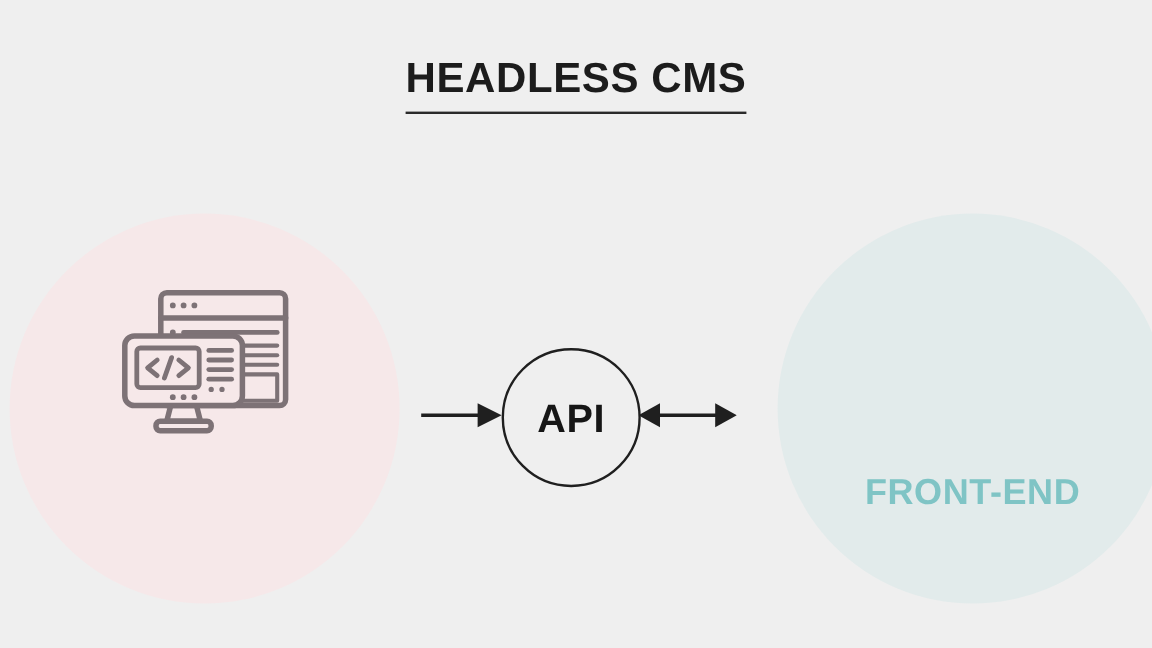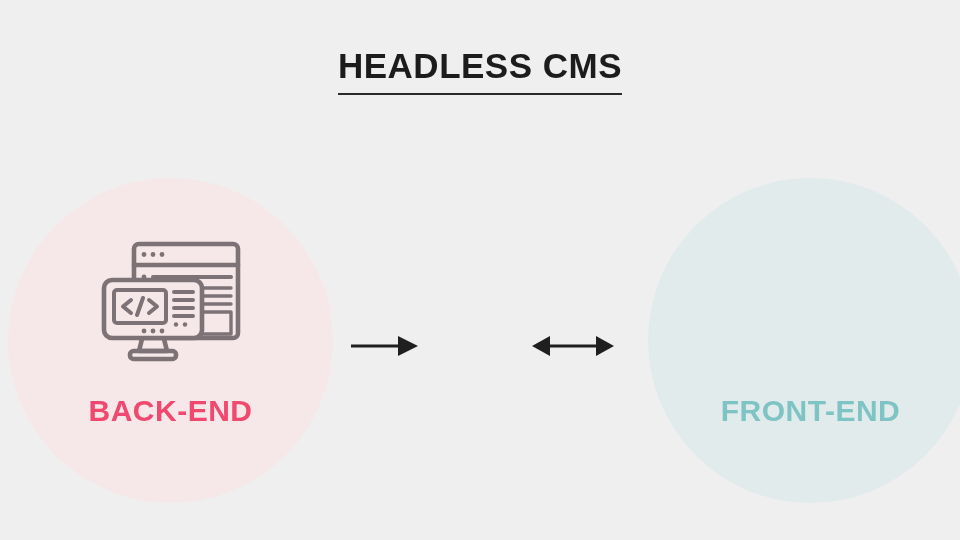--- a/index.html
+++ b/index.html
@@ -161,33 +161,35 @@
       <circle cx="46" cy="95" r="2.4" fill="#7d7276" stroke="none"></circle>
       <circle cx="55" cy="95" r="2.4" fill="#7d7276" stroke="none"></circle>
       <circle cx="64" cy="95" r="2.4" fill="#7d7276" stroke="none"></circle>
 
       <path d="M44,103 L41,115 L69,115 L66,103"></path>
       <rect x="32" y="115" width="46" height="8" rx="3.5"></rect>
     </svg>
   </div>
 
 
-  <div class="section-label label-left">BACK-END</div>
 
   <div class="section-label label-right">FRONT-END</div>
 
   <div class="arrow arrow-in">
     <svg width="72" height="32" viewBox="0 0 72 32">
       <line x1="3" y1="16" x2="52" y2="16" stroke="#1f1f1f" stroke-width="3"></line>
       <polygon points="50,6 70,16 50,26" fill="#1f1f1f"></polygon>
     </svg>
   </div>
 
   <div class="arrow arrow-out">
     <svg width="82" height="32" viewBox="0 0 82 32">
       <line x1="16" y1="16" x2="66" y2="16" stroke="#1f1f1f" stroke-width="3"></line>
       <polygon points="18,6 0,16 18,26" fill="#1f1f1f"></polygon>
       <polygon points="64,6 82,16 64,26" fill="#1f1f1f"></polygon>
     </svg>
   </div>
 
+  <div class="api-circle">
+    <span class="api-text">API</span>
+  </div>
 
 </div>
 
 </body></html>

